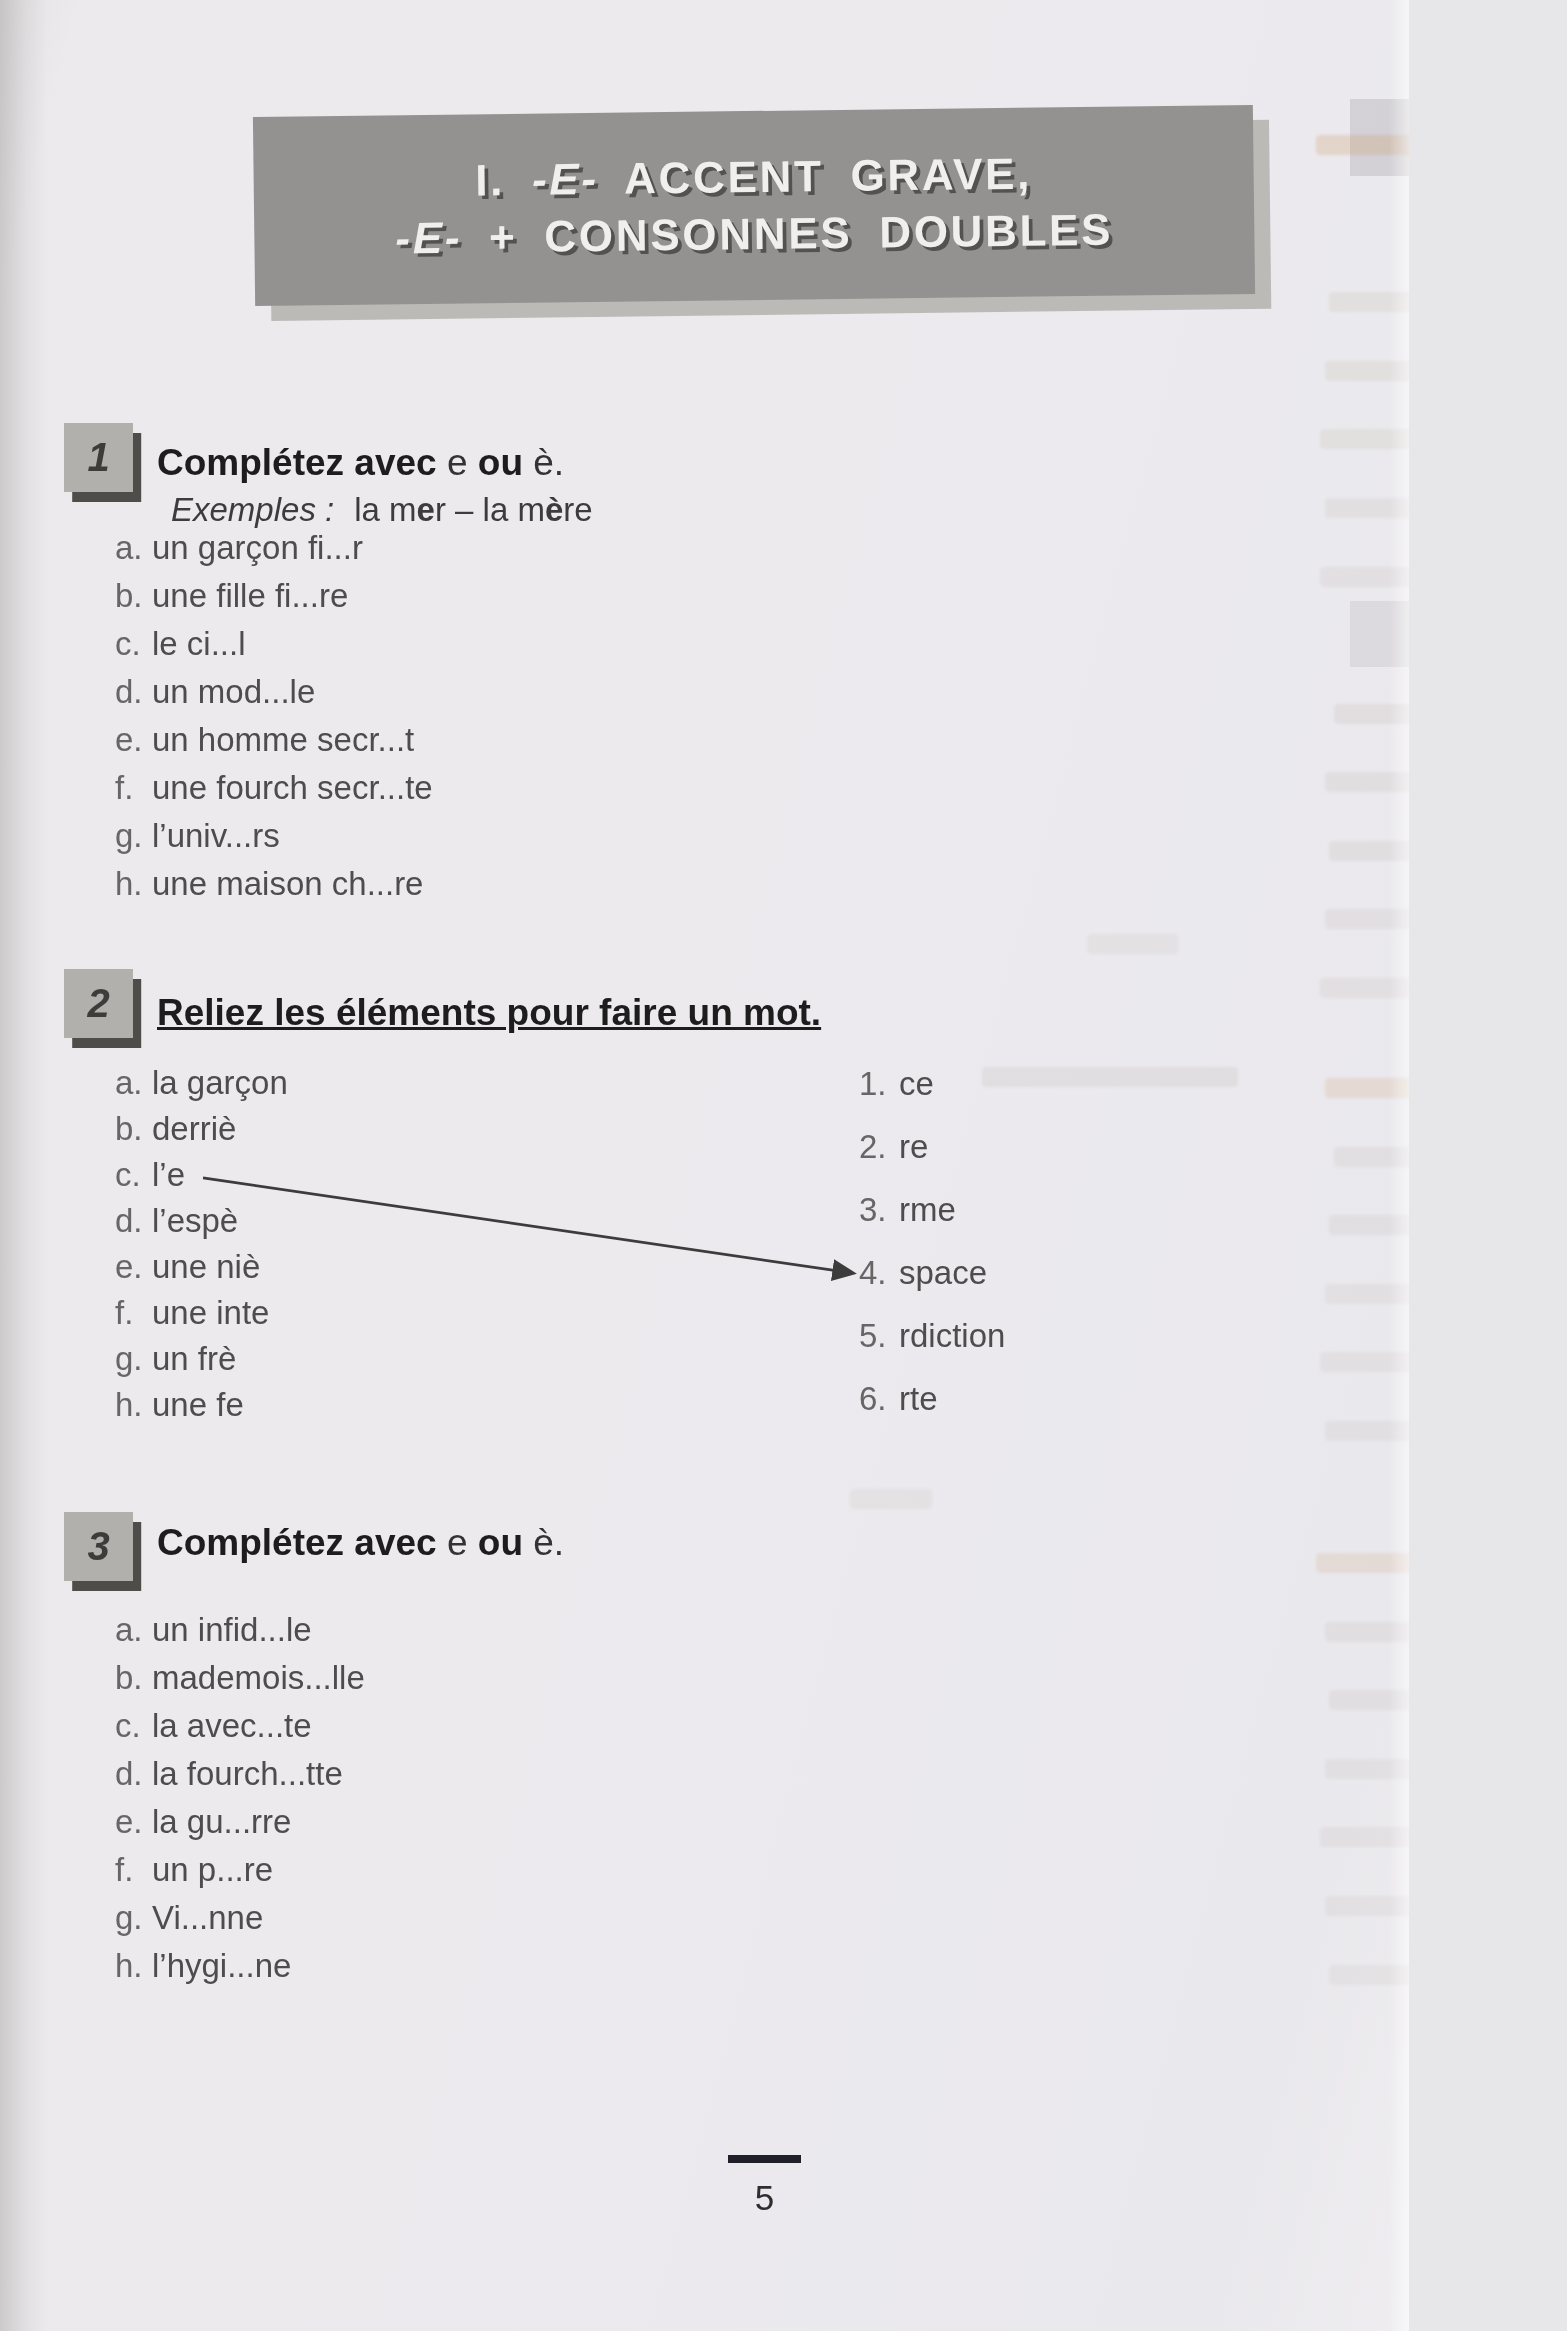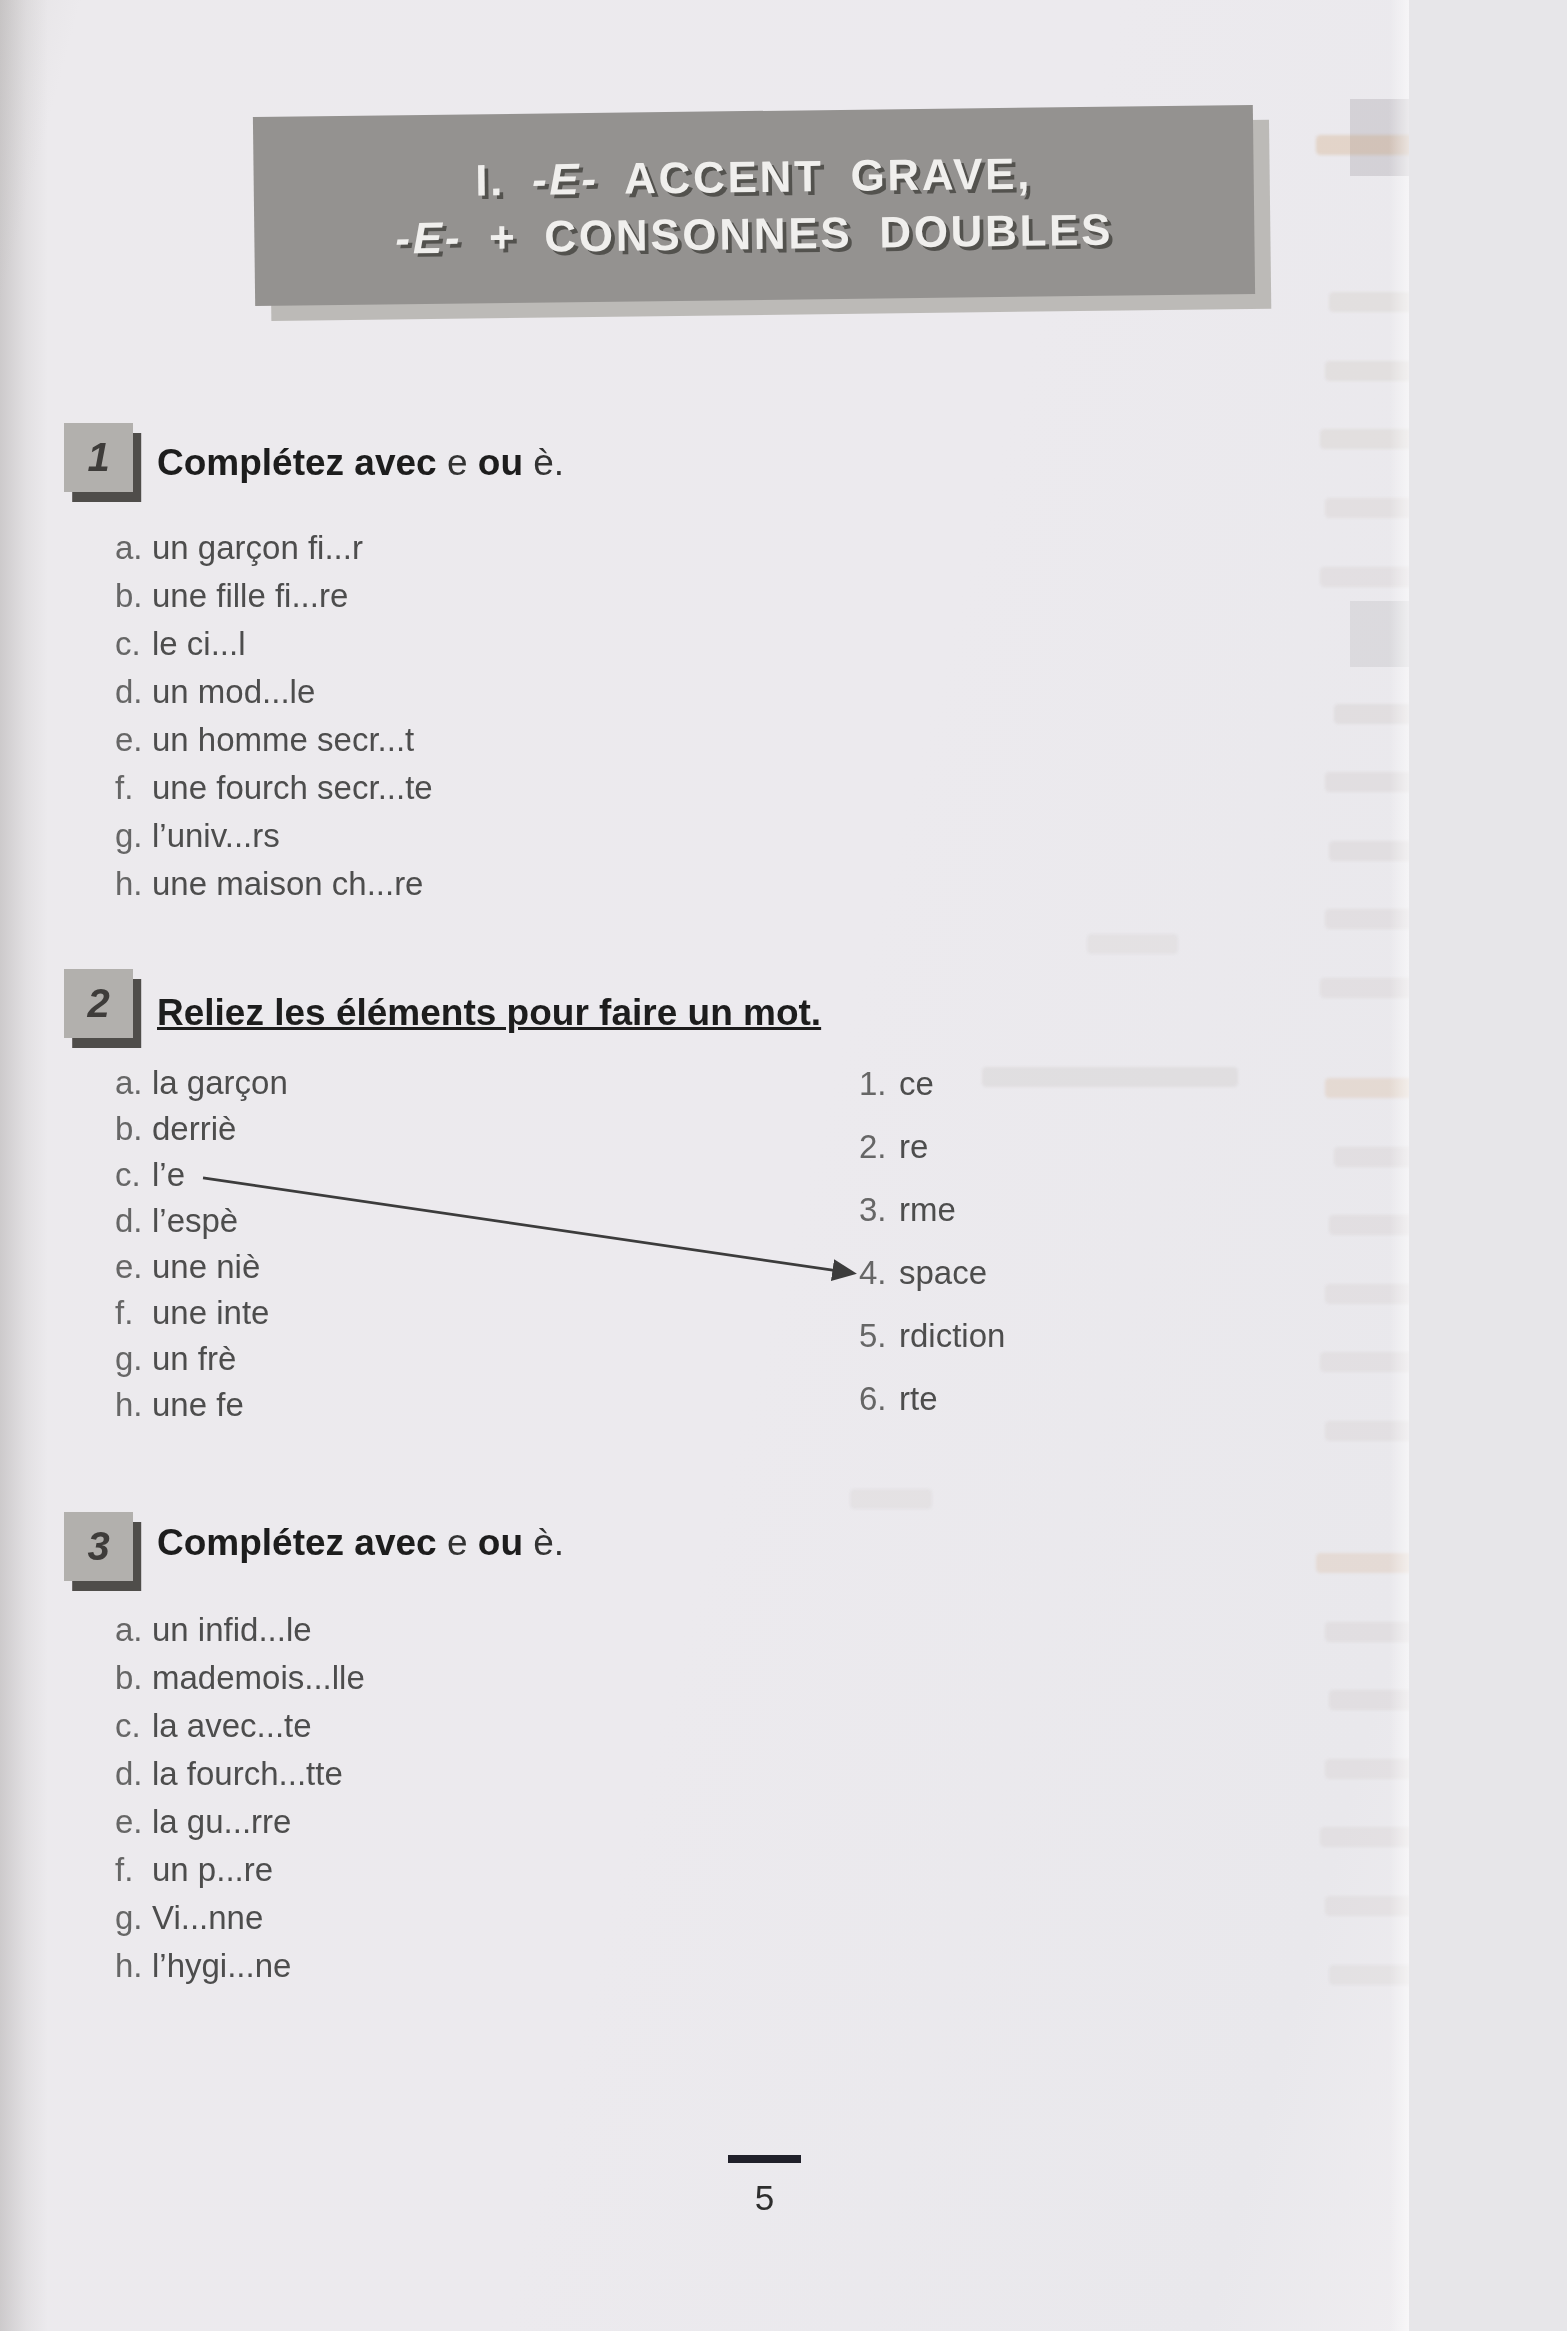--- a/index.html
+++ b/index.html
@@ -66,20 +66,23 @@
     <div class="banner">
       <div class="banner-line"><span>I. </span><span class="it">-E-</span><span> ACCENT GRAVE,</span></div>
       <div class="banner-line"><span class="it">-E-</span><span> + CONSONNES DOUBLES</span></div>
     </div>
   </div>
 
   <div class="badge" style="top:423px;">
       <span>1</span>
     </div>
   <div class="ex-title" style="top:442px;"><span>Complétez avec </span><span class="reg">e</span><span> ou </span><span class="reg">è.</span></div>
+  <div class="example" style="top:491px;">
+    <span class="ex-label">Exemples :</span><span class="ex-val"><span>la m</span><span class="hl">e</span><span>r – la m</span><span class="hl">è</span><span>re</span></span>
+  </div>
   <div class="list list-a" style="top:524px;">
     <div class="item">
         <span class="lbl">a.</span>
         <span class="txt">un garçon fi...r</span>
       </div>
     <div class="item">
         <span class="lbl">b.</span>
         <span class="txt">une fille fi...re</span>
       </div>
     <div class="item">

